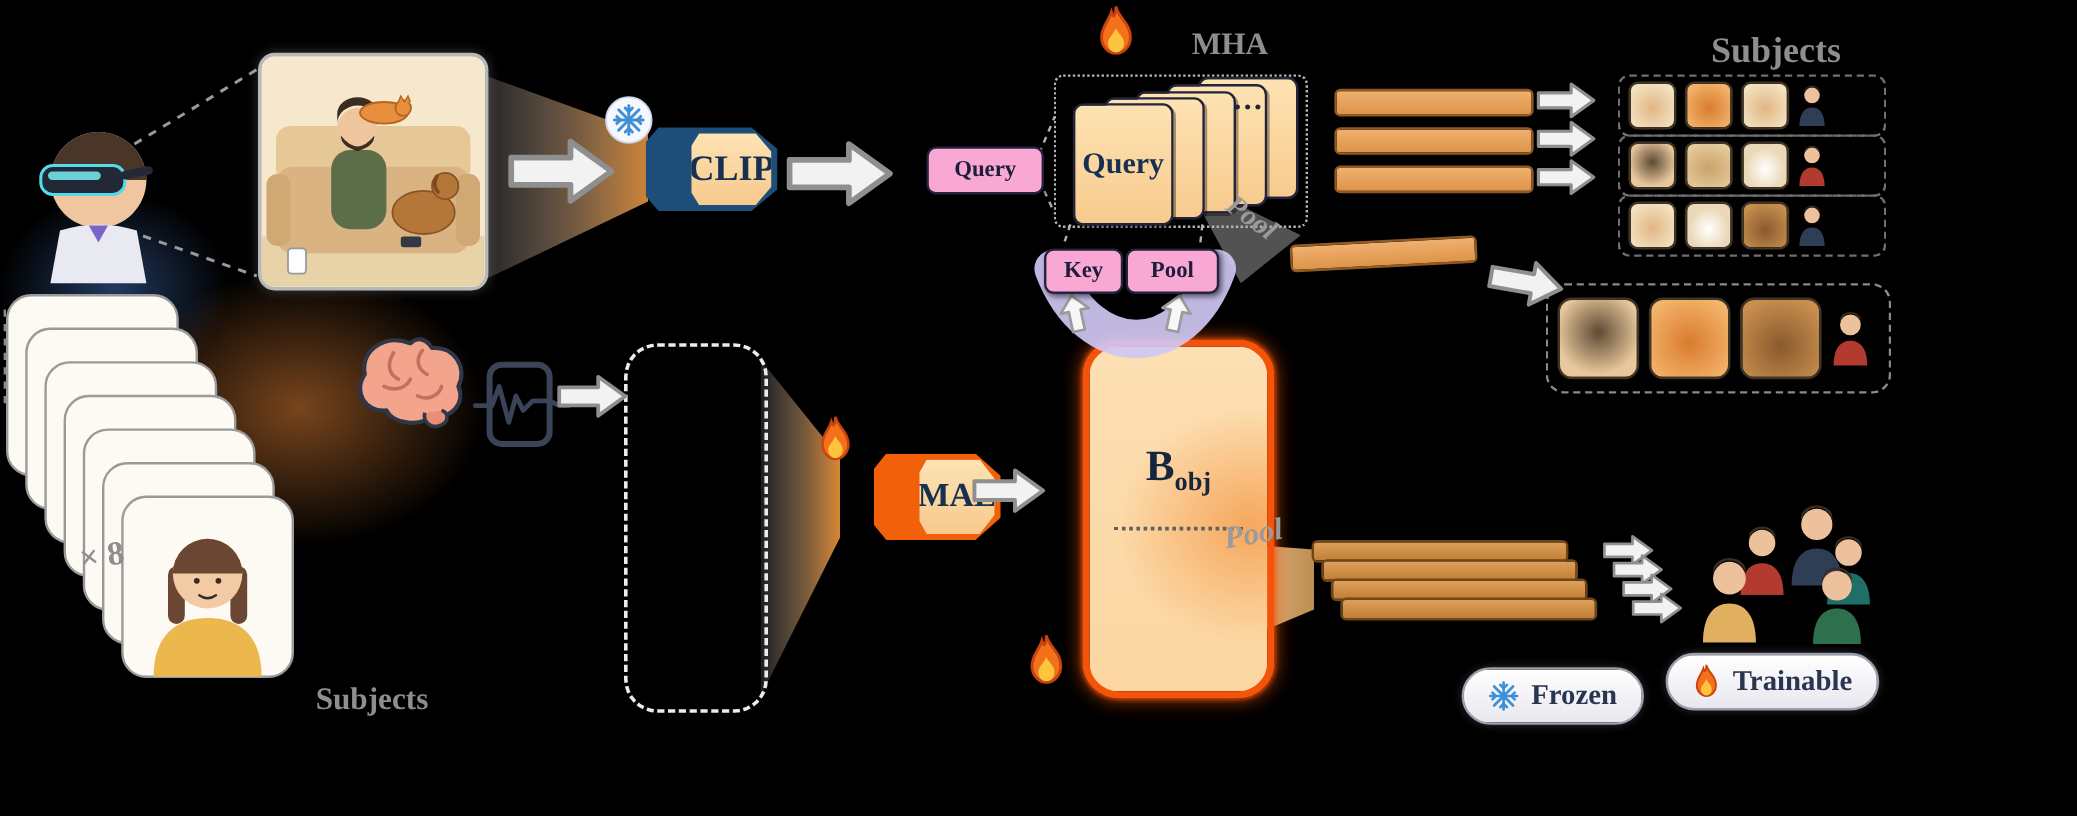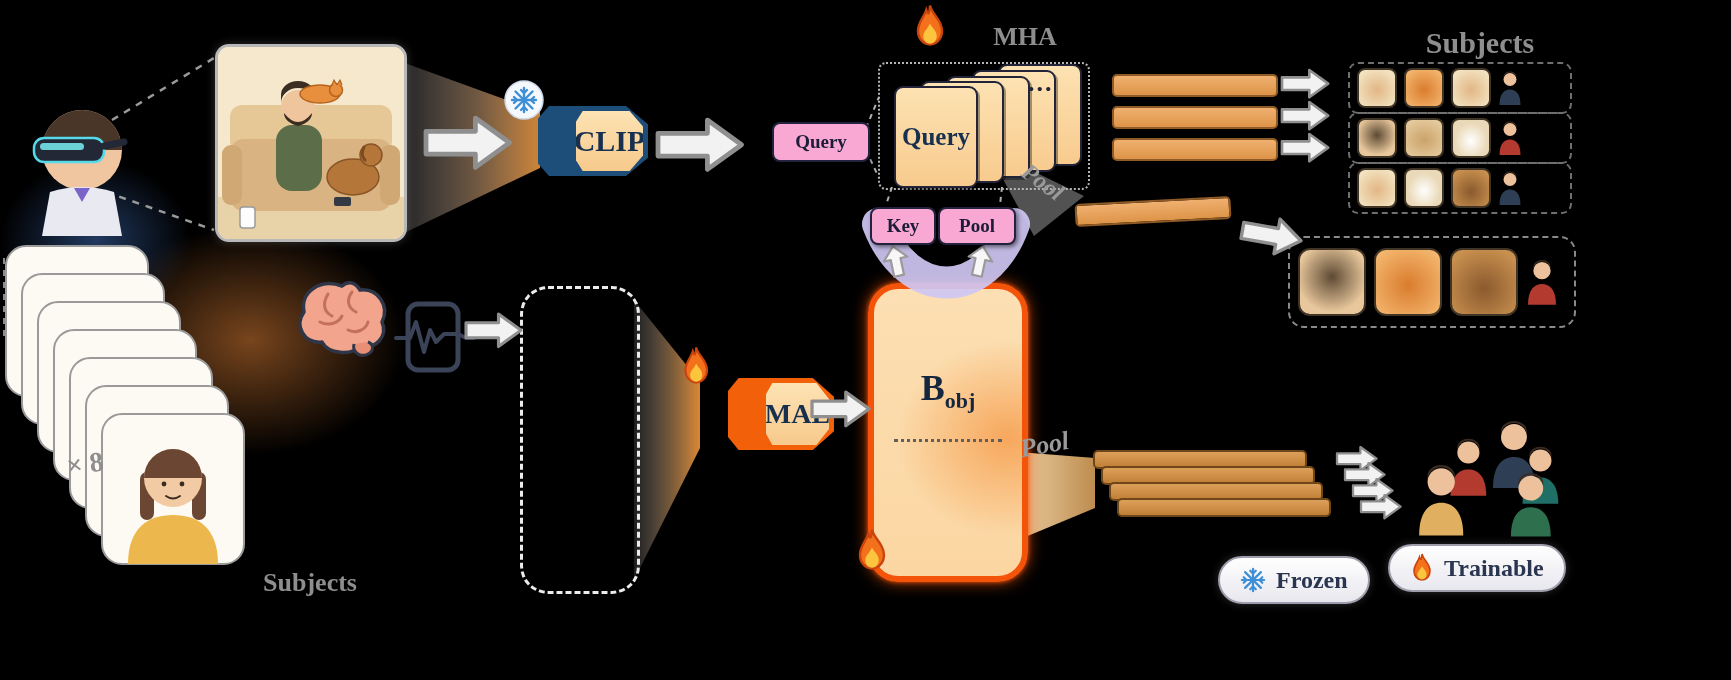--- a/index.html
+++ b/index.html
@@ -17,21 +17,21 @@
   .kvbox{position:absolute;background:#f9a8d4;border:2.5px solid #23233f;border-radius:8px;
          color:#1d1d3a;font-weight:bold;font-size:19px;
          display:flex;align-items:center;justify-content:center;z-index:4;
          box-shadow:2px 2px 4px rgba(0,0,0,.5);}
   .mha-box{position:absolute;left:878px;top:62px;width:208px;height:124px;
            border:2px dotted #b5b5b5;border-radius:8px;z-index:1;}
   .headcard{position:absolute;width:80px;height:98px;border:2.5px solid #23233a;border-radius:9px;
             background:linear-gradient(180deg,#fde2b2,#f8cb8e);box-shadow:2px 2px 0 rgba(0,0,0,.35);}
   .headfront{display:flex;align-items:center;justify-content:center;color:#17304f;
              font-weight:bold;font-size:25px;}
-  .bbox{position:absolute;left:868px;top:283px;width:148px;height:287px;z-index:1;
+  .bbox{position:absolute;left:902px;top:283px;width:148px;height:287px;z-index:1;
         border:6px solid #f4540a;border-radius:30px;
         background:radial-gradient(120% 55% at 90% 52%,rgba(242,125,28,.55),rgba(242,125,28,0) 62%),
                    linear-gradient(180deg,#fcdfb3,#fbd6a2);
         box-shadow:0 0 16px rgba(244,84,10,.75),0 0 4px rgba(244,84,10,.9);}
   .btxt{position:absolute;left:0;width:100%;text-align:center;color:#15263f;
         font-weight:bold;font-size:36px;}
   .btxt sub{font-size:22px;}
   .bdots{position:absolute;left:20px;right:20px;top:150px;border-top:3px dotted #5f5f5f;}
   .bar{position:absolute;height:19px;border-radius:5px;border:2px solid #8f5a26;z-index:1;
        background:linear-gradient(180deg,#f0b070,#dd9448);box-shadow:2px 2px 0 rgba(0,0,0,.4);}

